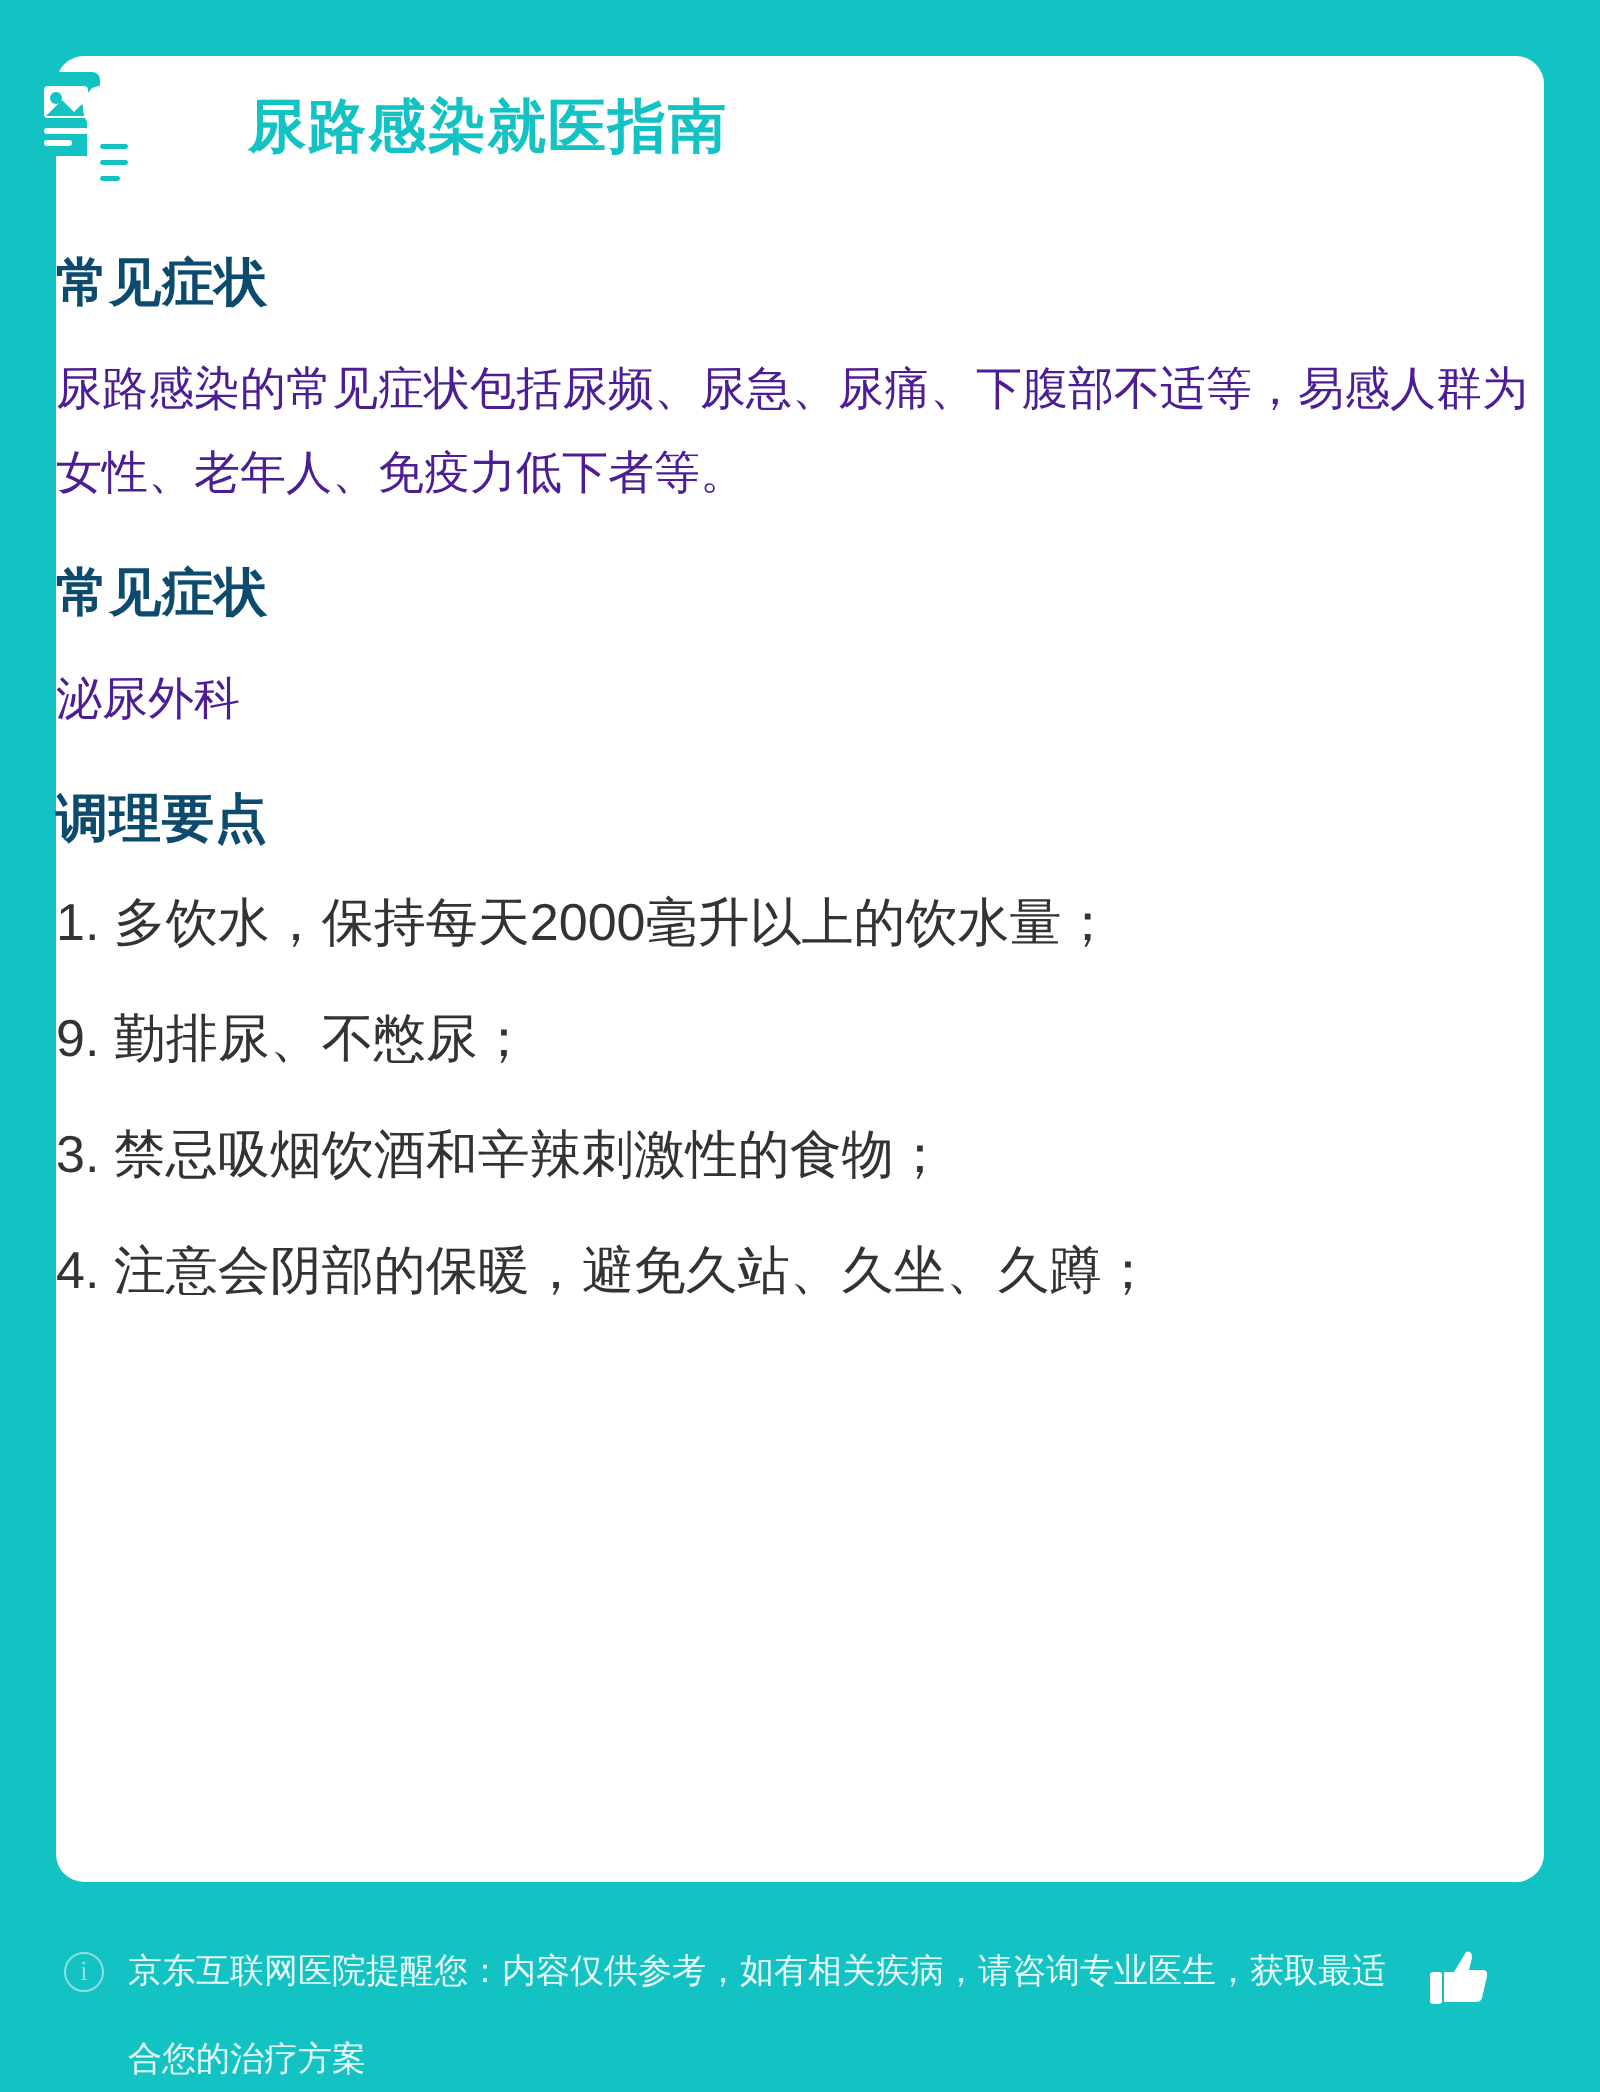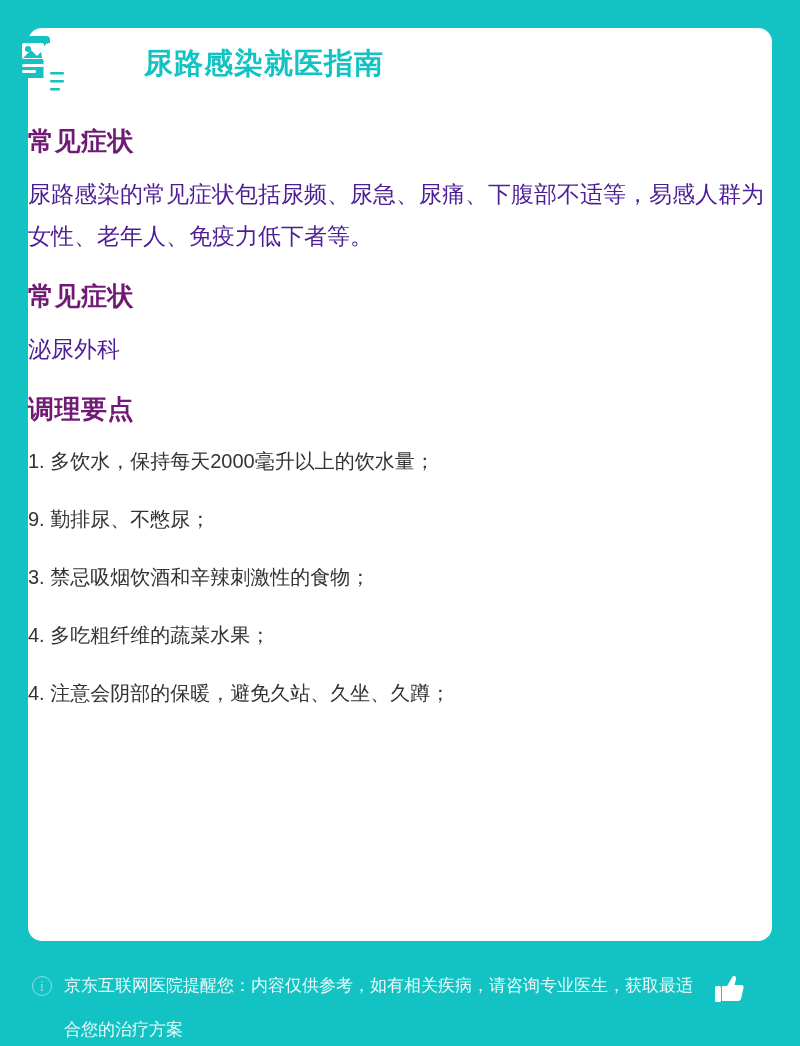--- a/index.html
+++ b/index.html
@@ -31,56 +31,56 @@
   }
   .doc-icon {
     position: absolute;
     left: 14px;
     top: 28px;
     width: 66px;
     height: 80px;
   }
   .title {
     position: absolute;
-    left: 144px;
+    left: 124px;
     top: 44px;
     font-size: 29px;
     font-weight: bold;
     color: #13c2c2;
     letter-spacing: 1px;
   }
   .content {
     position: absolute;
     left: 28px;
     top: 108px;
     right: 26px;
   }
   h2.section {
     font-size: 26px;
     font-weight: bold;
-    color: #701a75;
+    color: #0c4a6e;
     margin: 22px 0 14px 0;
     letter-spacing: 0.5px;
   }
   h2.section.first {
     margin-top: 16px;
   }
   p.para {
     font-size: 23px;
     color: #4c1d95;
     line-height: 42px;
     margin: 0 0 8px 0;
   }
   ol.tips {
     list-style: none;
     margin: 10px 0 0 0;
     padding: 0;
   }
   ol.tips li {
-    font-size: 20px;
+    font-size: 26px;
     color: #333333;
     line-height: 40px;
     margin-bottom: 18px;
   }
   .footer {
     position: absolute;
     left: 28px;
     top: 958px;
     width: 744px;
     height: 70px;
@@ -149,21 +149,20 @@
     <p class="para">尿路感染的常见症状包括尿频、尿急、尿痛、下腹部不适等，易感人群为女性、老年人、免疫力低下者等。</p>
 
     <h2 class="section">常见症状</h2>
     <p class="para">泌尿外科</p>
 
     <h2 class="section">调理要点</h2>
     <ol class="tips">
       <li>1. 多饮水，保持每天2000毫升以上的饮水量；</li>
       <li>9. 勤排尿、不憋尿；</li>
       <li>3. 禁忌吸烟饮酒和辛辣刺激性的食物；</li>
-      <li>4. 多吃粗纤维的蔬菜水果；</li>
       <li>4. 注意会阴部的保暖，避免久站、久坐、久蹲；</li>
     </ol>
 
   </div>
 
   <div class="footer">
     <div class="info-icon">i</div>
     <div class="footer-text">京东互联网医院提醒您：内容仅供参考，如有相关疾病，请咨询专业医生，获取最适合您的治疗方案</div>
     <div class="thumb">
       <svg width="36" height="36" viewBox="0 0 36 36">

